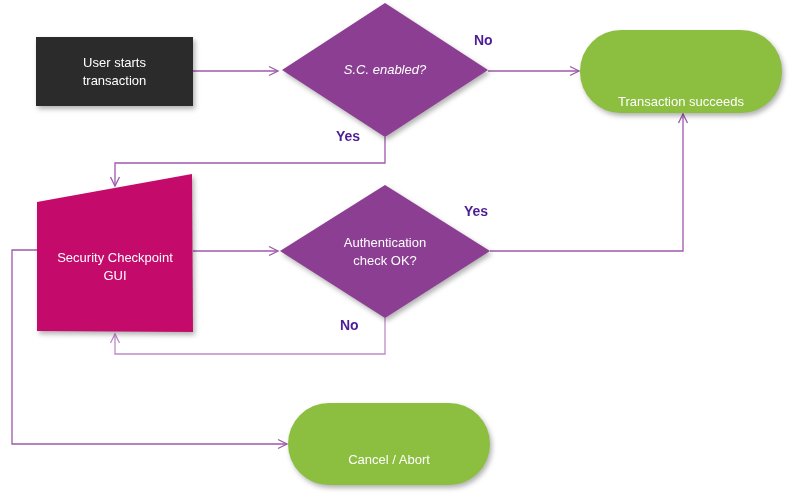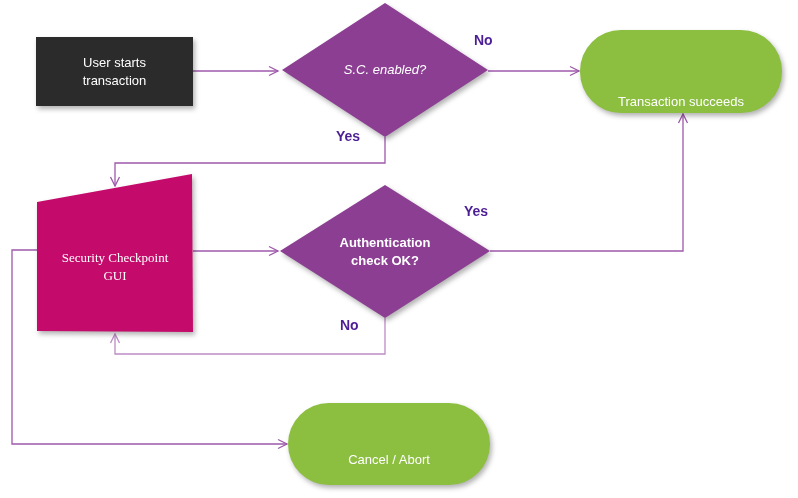--- a/index.html
+++ b/index.html
@@ -72,23 +72,23 @@
       <rect class="shape" x="288" y="403" width="202" height="82" rx="41" ry="41" fill="#8cbe40"></rect>
     </g>
   </svg>
 
   <div class="nodetext" style="left:36px;top:37px;width:157px;height:69px;padding:0 20px;box-sizing:border-box;border-radius:16px;">User starts transaction</div>
 
   <div class="nodetext" style="left:282px;top:3px;width:206px;height:134px;font-style:italic;">S.C. enabled?</div>
 
   <div class="nodetext" style="left:580px;top:30px;width:202px;height:83px;margin-top:30px;">Transaction succeeds</div>
 
-  <div class="nodetext" style="left:37px;top:202px;width:156px;height:130px;padding:0 14px;box-sizing:border-box;font-family:Liberation Serif, serif;">Security Checkpoint GUI</div>
+  <div class="nodetext" style="left:37px;top:202px;width:156px;height:130px;padding:0 14px;box-sizing:border-box;">Security Checkpoint GUI</div>
 
-  <div class="nodetext" style="left:280px;top:185px;width:210px;height:133px;padding:0 50px;box-sizing:border-box;font-weight:bold;">Authentication check OK?</div>
+  <div class="nodetext" style="left:280px;top:185px;width:210px;height:133px;padding:0 50px;box-sizing:border-box;">Authentication check OK?</div>
 
   <div class="nodetext" style="left:288px;top:419px;width:202px;height:82px;">Cancel / Abort</div>
 
   <div class="edgelabel" style="left:474px;top:32px;">No</div>
 
   <div class="edgelabel" style="left:336px;top:128px;">Yes</div>
 
   <div class="edgelabel" style="left:464px;top:203px;">Yes</div>
 
   <div class="edgelabel" style="left:340px;top:317px;">No</div>

